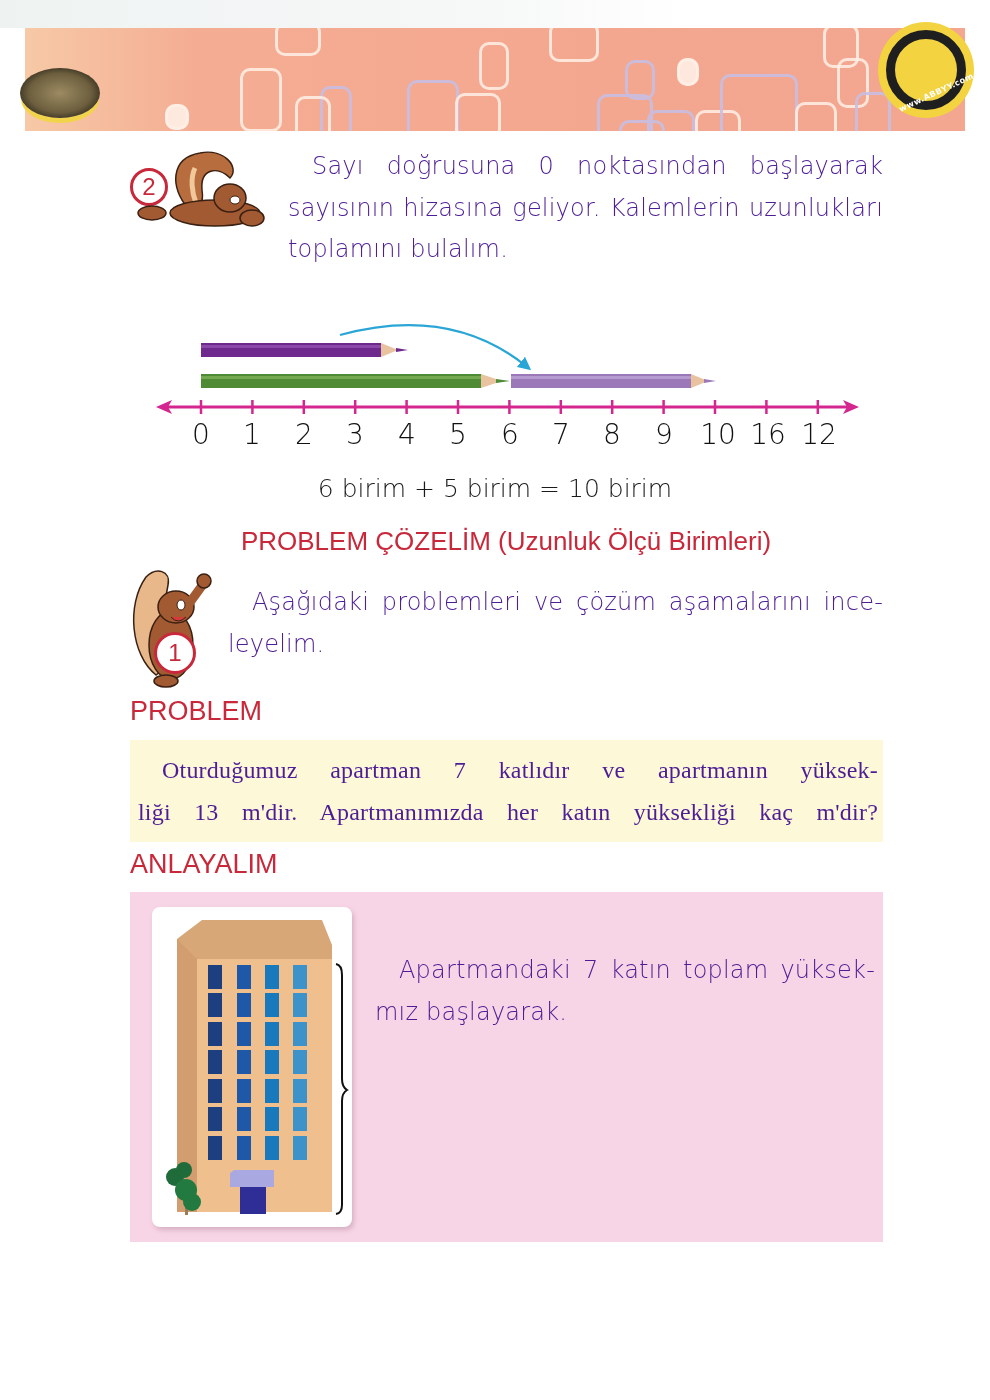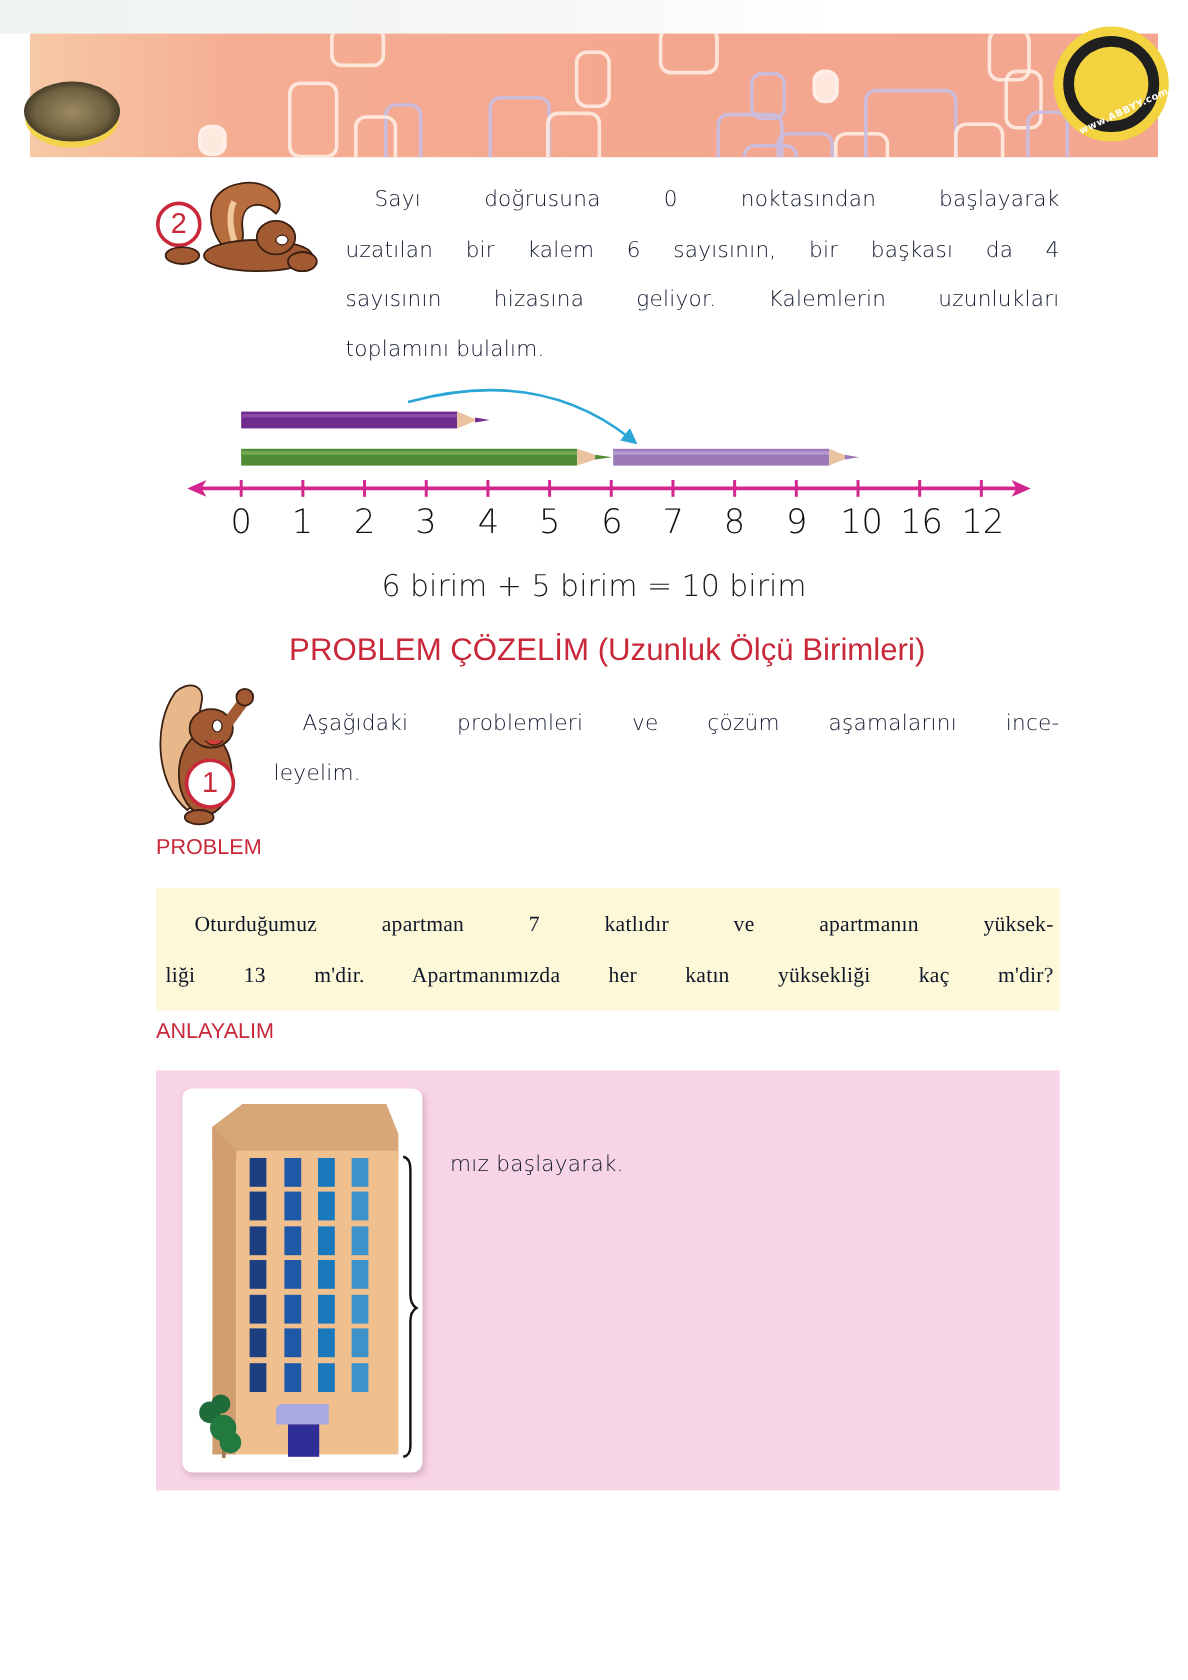--- a/index.html
+++ b/index.html
@@ -39,27 +39,27 @@
     border: 9px solid #1f1f1f; background: transparent;
   }
   .seal-right .url {
     position: absolute; left: 18px; top: 66px; font-size: 8px; color: #fff; font-weight: bold;
     transform: rotate(-25deg); letter-spacing: 0.5px;
   }
   .seal-right .click { position:absolute; left:36px; top:40px; font-size:8px; color:#f3d340; font-weight:bold; transform: rotate(-55deg); }
 
   
   .para {
-    font-size: 18px; line-height: 41.5px; text-align: justify;
+    font-size: 24px; line-height: 41.5px; text-align: justify;
     font-family: "DejaVu Sans", sans-serif; font-weight: 300; letter-spacing: 0.2px;
-    color: #0f172a;
+    color: #4c1d95;
   }
   .para .indent { display: inline-block; width: 24px; }
   .heading-red {
-    color: #c8283a; font-family: "Liberation Sans", sans-serif; font-size: 18px; letter-spacing: 0px; text-align: right;
+    color: #c8283a; font-family: "Liberation Sans", sans-serif; font-size: 27px; letter-spacing: 0px; text-align: right;
   }
   .number-circle {
     width: 32px; height: 32px; border-radius: 50%; border: 3px solid #c8283a; background: #fff;
     color: #c8283a; font-size: 24px; line-height: 32px; text-align: center;
     font-family: "Liberation Sans", sans-serif;
   }
 
   
   .numline-svg { left: 150px; top: 320px; }
   .tick-label {
@@ -119,21 +119,20 @@
   <path d="M58 60 C40 40,40 10,70 5 C95 0,110 20,100 30 C88 18,70 20,72 42 C74 55,70 62,58 60 Z" fill="#b86d3f" stroke="#3a2012" stroke-width="1.5"></path>
   <path d="M65 20 C60 30,62 45,66 55" stroke="#f0c89a" stroke-width="5" fill="none"></path>
   <ellipse cx="85" cy="65" rx="45" ry="13" fill="#a25a33" stroke="#3a2012" stroke-width="1.5"></ellipse>
   <ellipse cx="100" cy="50" rx="16" ry="14" fill="#a25a33" stroke="#3a2012" stroke-width="1.5"></ellipse>
   <ellipse cx="105" cy="52" rx="5" ry="4" fill="#fff" stroke="#3a2012" stroke-width="1"></ellipse>
   <ellipse cx="22" cy="65" rx="14" ry="7" fill="#a25a33" stroke="#3a2012" stroke-width="1.5"></ellipse>
   <ellipse cx="122" cy="70" rx="12" ry="8" fill="#a25a33" stroke="#3a2012" stroke-width="1.5"></ellipse>
 </svg>
 <div class="abs para" style="left:288px;top:146px;width:595px;">
   <div style="text-align:justify;text-align-last:justify;"><span class="indent"></span><span>Sayı doğrusuna 0 noktasından başlayarak</span></div>
-  <div style="text-align:justify;text-align-last:justify;"><span>uzatılan bir kalem 6 sayısının, bir başkası da 4</span></div>
   <div style="text-align:justify;text-align-last:justify;"><span>sayısının hizasına geliyor. Kalemlerin uzunlukları</span></div>
   <div><span>toplamını bulalım.</span></div>
 </div>
 
 <svg class="abs numline-svg" width="720" height="100">
   <defs>
     <marker id="ah" viewBox="0 0 10 10" refX="5" refY="5" markerWidth="6" markerHeight="6" orient="auto">
       <path d="M0 0 L10 5 L0 10 Z" fill="#2aa6d6"></path>
     </marker>
   </defs>
@@ -268,14 +267,15 @@
 
   <rect x="33" y="280" width="3" height="28" fill="#9c7b55"></rect>
   <circle cx="23" cy="270" r="9" fill="#1f6b3a"></circle>
   <circle cx="32" cy="263" r="8" fill="#1f6b3a"></circle>
   <circle cx="34" cy="283" r="11" fill="#237a40"></circle>
   <circle cx="40" cy="295" r="9" fill="#237a40"></circle>
 
   <path d="M184 57 Q190 58 190 68 L190 172 Q190 180 195 183 Q190 186 190 194 L190 298 Q190 306 184 307" stroke="#111" stroke-width="2" fill="none"></path>
 </svg>
 <div class="abs para" style="left:375px;top:950px;width:500px;">
+  <div style="text-align:justify;text-align-last:justify;"><span class="indent"></span><span>Apartmandaki 7 katın toplam yüksek-</span></div>
   <div><span>mız başlayarak.</span></div>
 </div>
 
 </body></html>

